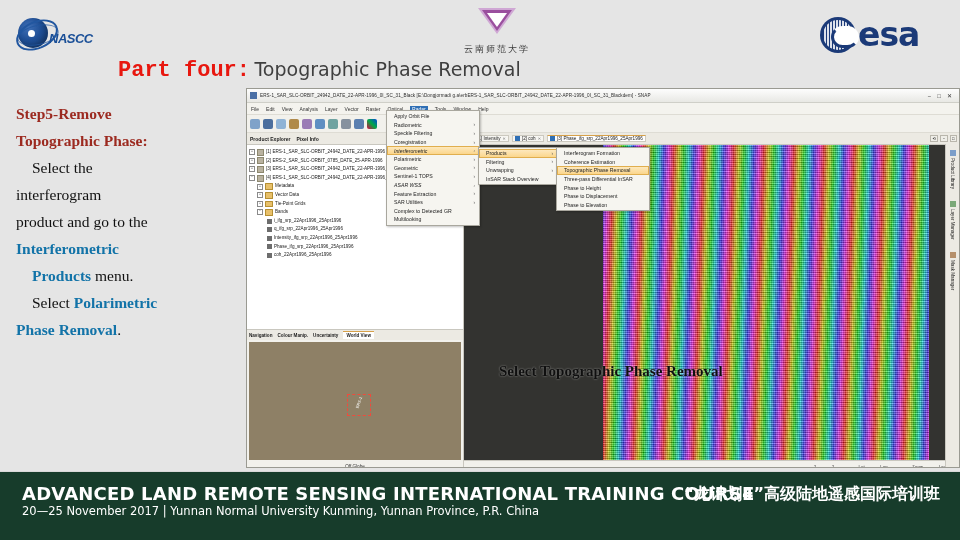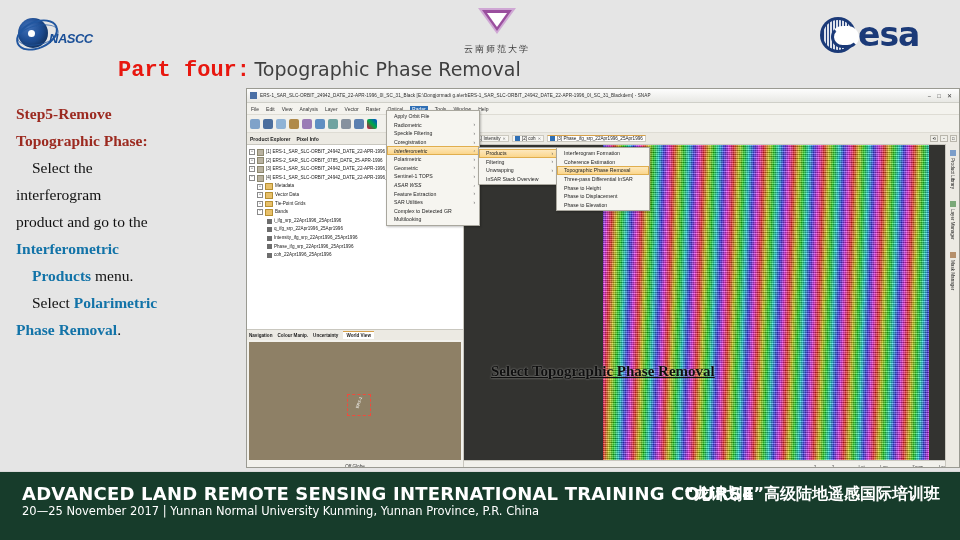--- a/index.html
+++ b/index.html
@@ -130,23 +130,23 @@
         rgba(120,255,200,.2) 0px, rgba(255,120,200,.2) 7px, rgba(200,200,60,.2) 14px);
     mix-blend-mode:normal;filter:saturate(1.25) contrast(1.08);}
   .ifg-noise{position:absolute;inset:0;
     background-image:
       repeating-linear-gradient(0deg, rgba(255,255,255,.35) 0 1px, rgba(0,0,0,.35) 1px 2px),
       repeating-linear-gradient(90deg, rgba(255,255,255,.28) 0 1px, rgba(0,0,0,.28) 1px 2px);
     opacity:.55;}
   .dark-left{position:absolute;left:0;top:0;width:28%;height:100%;background:#333330;}
   .dark-right{position:absolute;right:0;top:0;width:6%;height:100%;background:#333330;}
 
-  .caption{position:absolute;left:244px;top:274px;font-family:"Liberation Serif",serif;
+  .caption{position:absolute;left:252px;top:274px;font-family:"Liberation Serif",serif;
     font-size:15px;font-weight:bold;color:#0f0f0f;white-space:nowrap;
-    text-shadow:0 0 2px rgba(255,255,255,.55);text-decoration:underline;}
+    text-shadow:0 0 2px rgba(255,255,255,.55);}
 
   .statusbar{height:10px;background:#f2f1ec;border-top:1px solid #c9c7bf;display:flex;align-items:center;
     justify-content:flex-end;gap:10px;padding-right:4px;}
   .statusbar span{font-size:4.4px;color:#444;}
 
   .side-tabs{position:absolute;right:0;top:11px;bottom:0;width:13px;background:#eceae3;
     border-left:1px solid #c9c7bf;display:flex;flex-direction:column;align-items:center;gap:12px;padding-top:6px;}
   .side-tabs .st{writing-mode:vertical-rl;font-size:4.6px;color:#222;white-space:nowrap;}
   .side-tabs .sti{width:6px;height:6px;margin-bottom:2px;background:#7c9ec9;}
 

